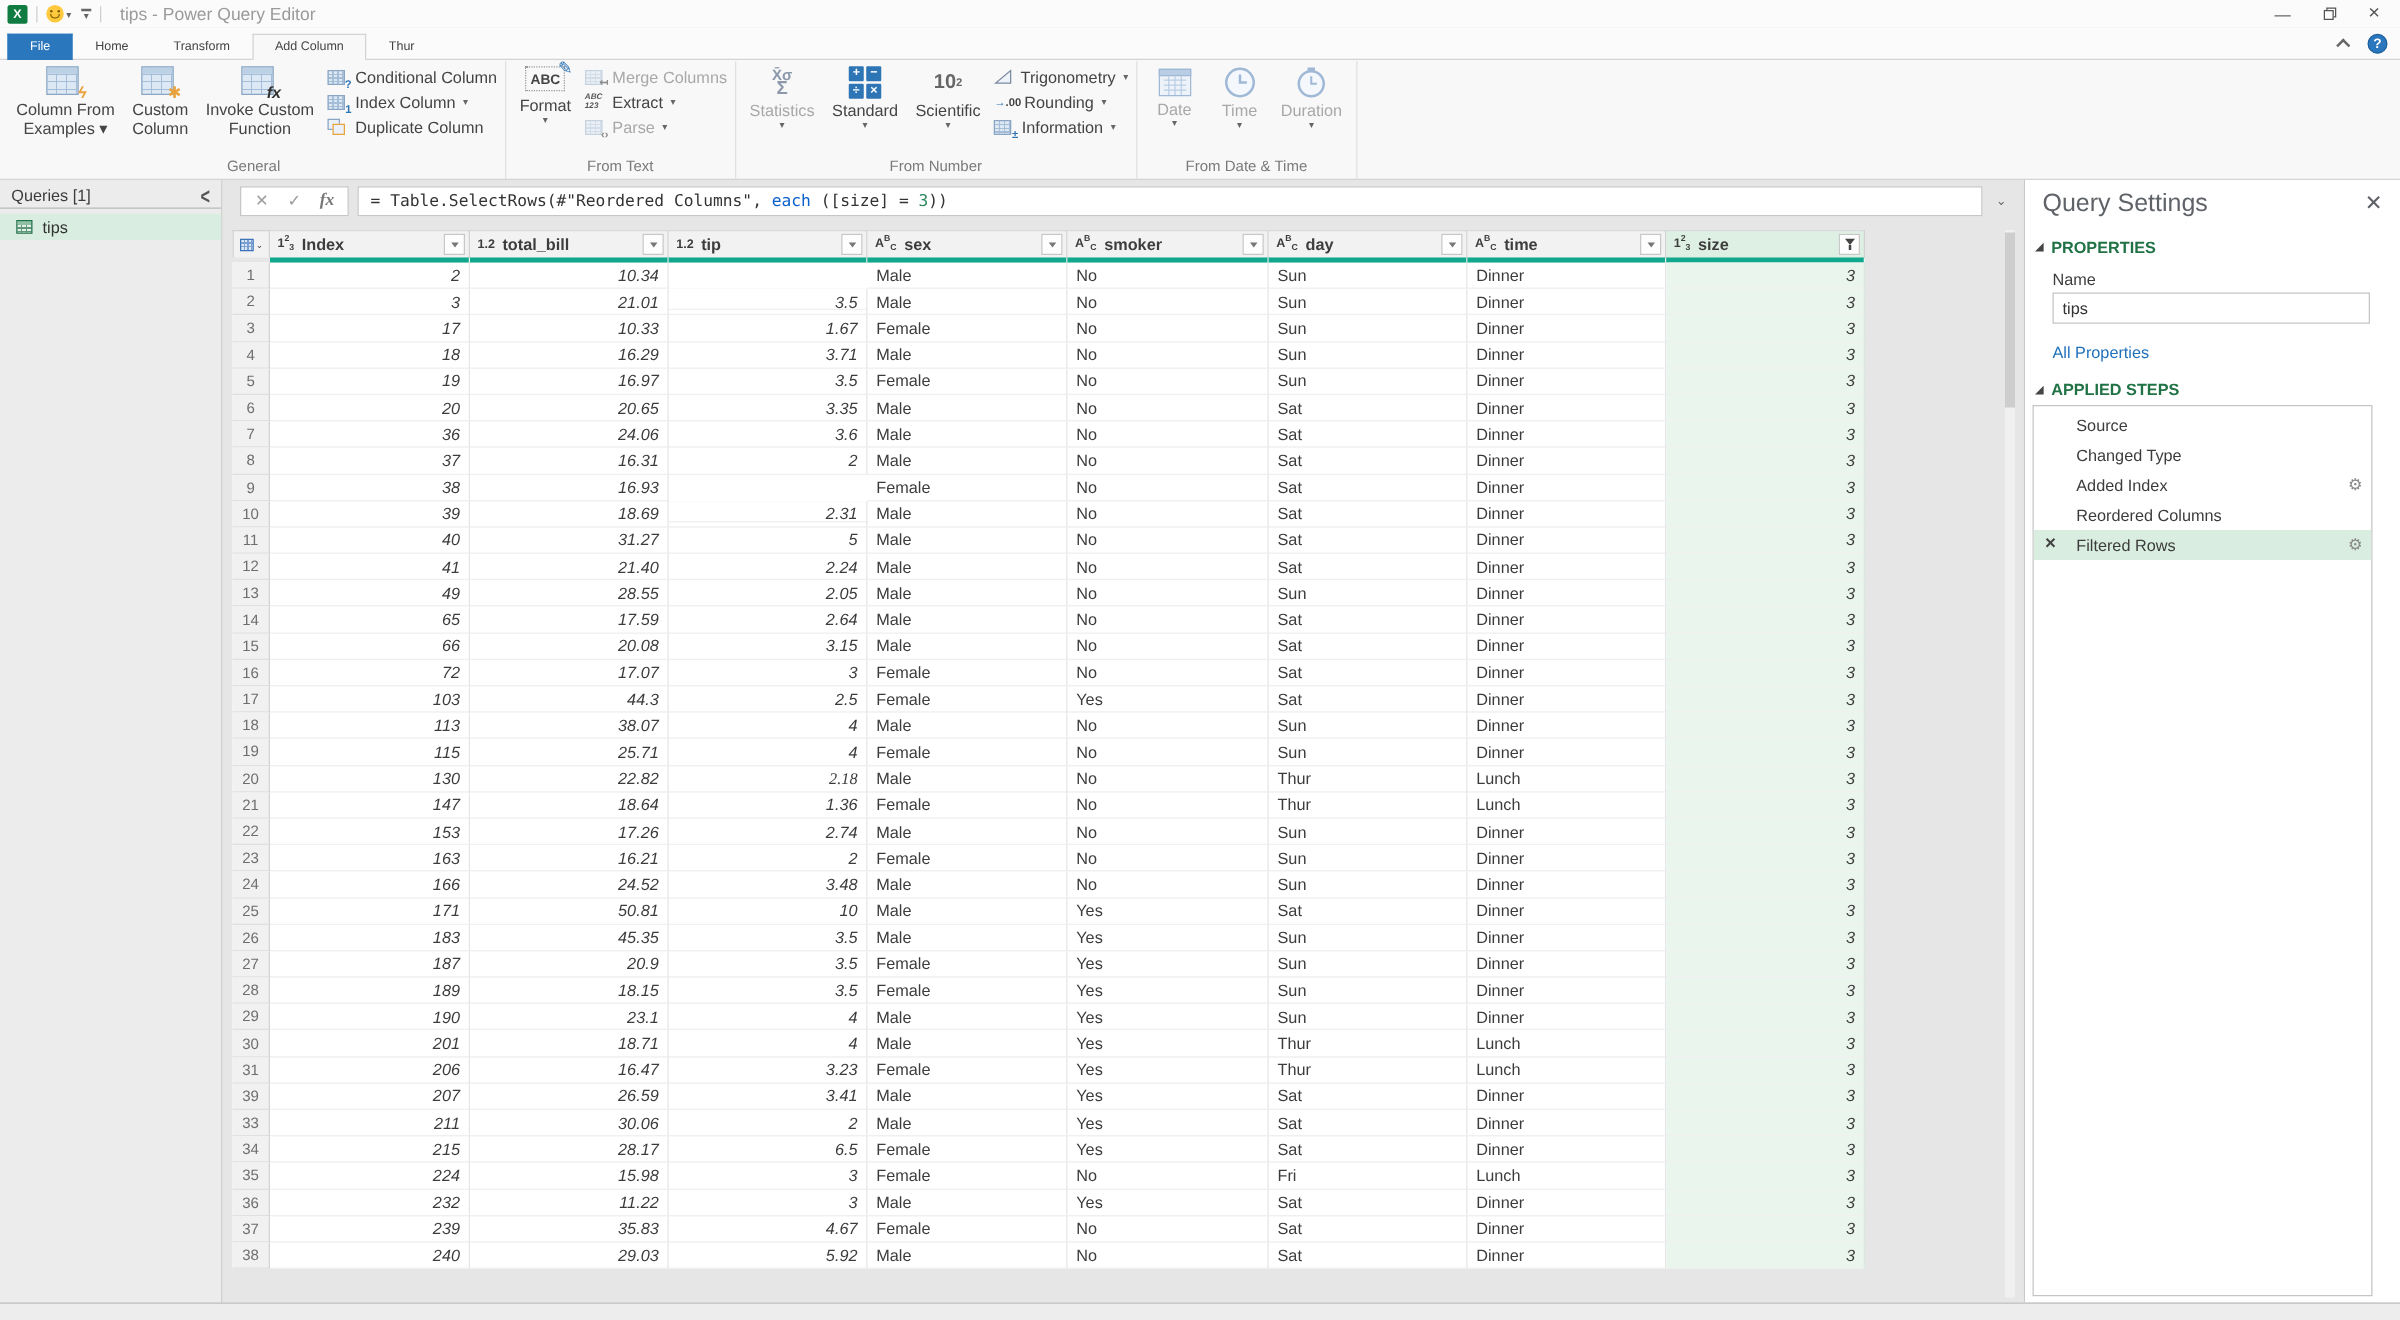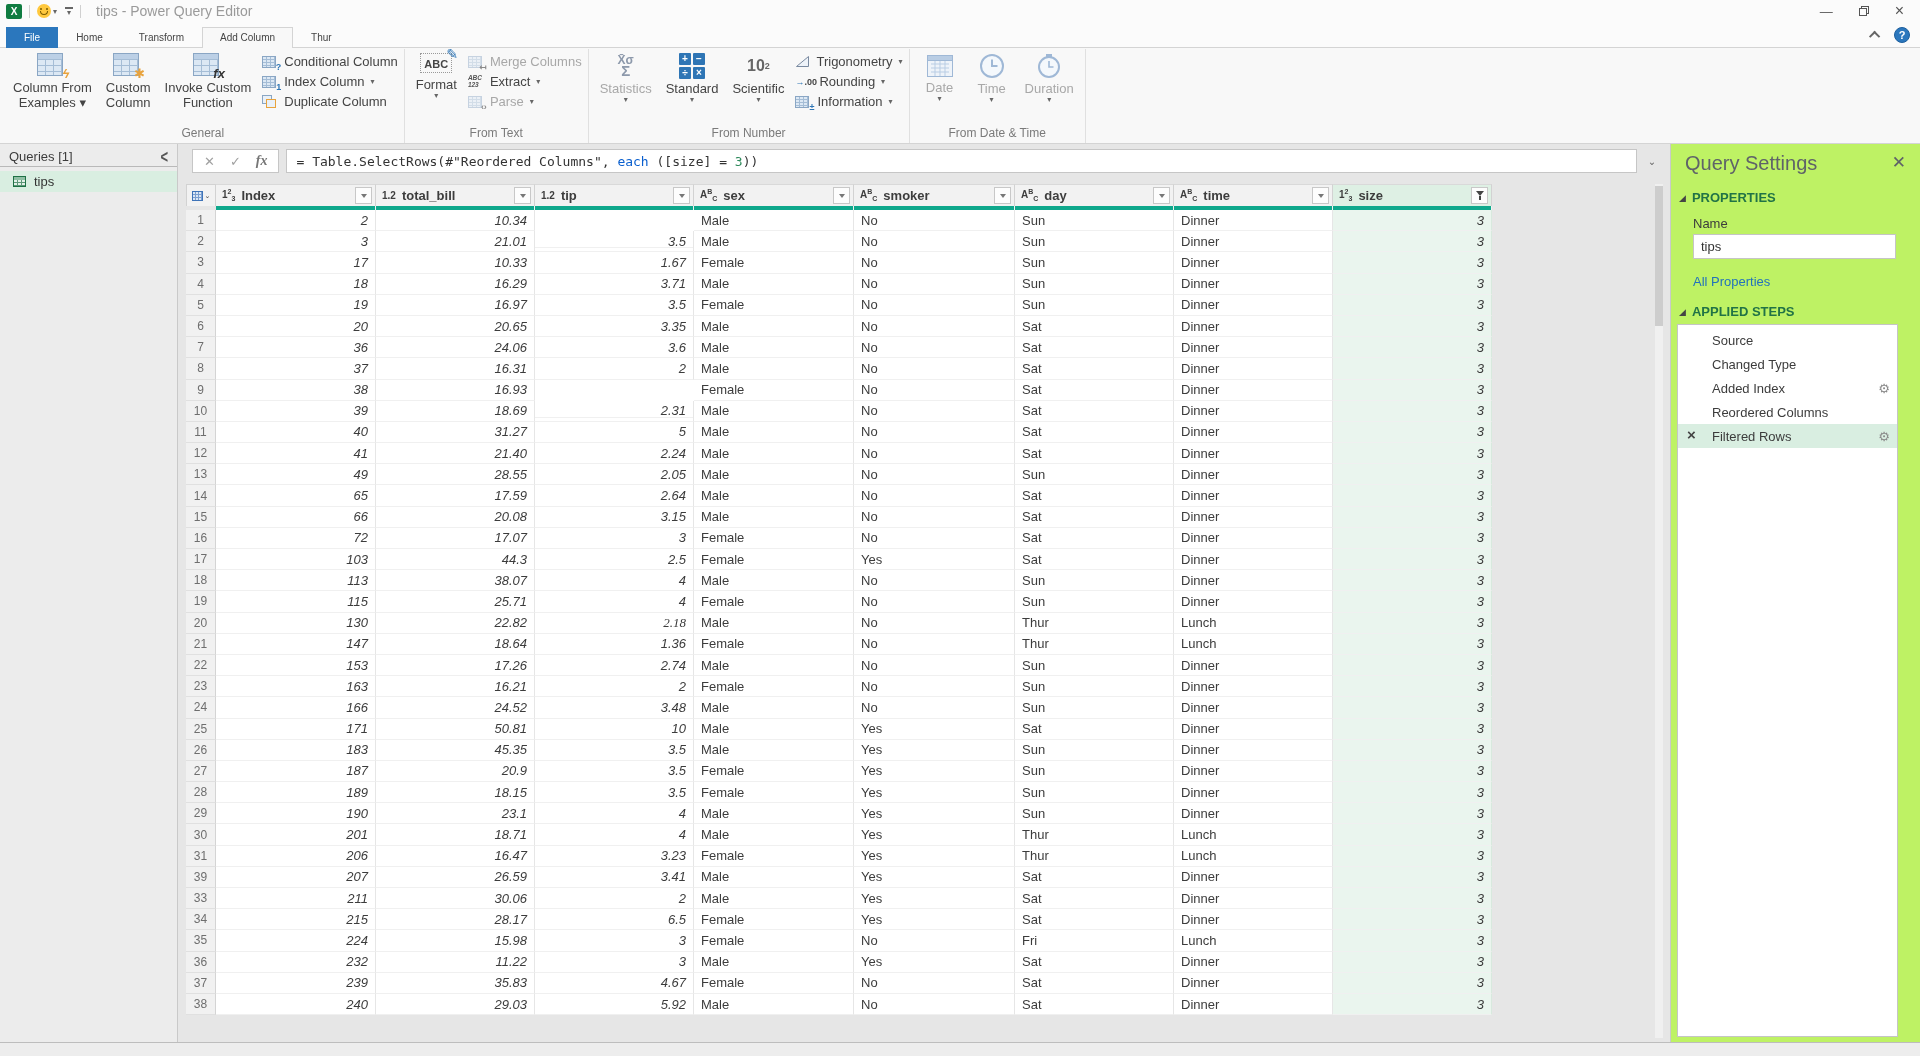--- a/index.html
+++ b/index.html
@@ -118,21 +118,21 @@
   .qcell { background:#0fa88c; border-right:1px solid #f2f2f2; flex:none; }
   .grow { display:flex; height:21.2px; background:#fff; }
   .rn { width:30px; background:#f1f1f1; border-right:1px solid #d4d4d4; border-bottom:1px solid #e0e0e0; font-size:12px; color:#6e6e6e; display:flex; align-items:center; justify-content:center; flex:none; }
   .cell { border-right:1px solid #e6e6e6; border-bottom:1px solid #f0f0f0; font-size:13px; color:#3c3c3c; display:flex; align-items:center; padding:0 7px; white-space:nowrap; overflow:hidden; flex:none; }
   .cell.num { justify-content:flex-end; font-style:italic; }
   .cell.sizecol { background:#eaf5ee; border-right-color:#d8e9de; }
   .vscroll { position:absolute; top:40px; right:7px; bottom:4px; width:8px; background:#f0f0f0; }
   .vthumb { position:absolute; top:2px; left:0; width:8px; height:140px; background:#cdcdcd; }
 
   
-  #settings-panel { width:250px; background:#bef264; border-left:1px solid #c9c9c9; flex:none; position:relative; font-size:13px; }
+  #settings-panel { width:301px; background:#ffffff; border-left:1px solid #c9c9c9; flex:none; position:relative; font-size:13px; }
   #qs-title { position:absolute; top:8px; left:14px; font-size:20px; color:#5f6368; font-weight:normal; }
   #qs-close { position:absolute; top:10px; right:14px; font-size:17px; color:#5f6368; line-height:1; }
   .section-h { position:absolute; left:8px; display:flex; align-items:center; gap:6px; font-weight:bold; color:#217346; font-size:13px; }
   .section-tri { color:#444; font-size:9px; }
   #props-h { top:46px; }
   #name-label { position:absolute; top:72px; left:22px; color:#3c3c3c; }
   #name-input { position:absolute; top:90px; left:22px; right:24px; height:25px; border:1px solid #c5c5c5; background:#fff; font-size:13px; padding:0 7px; font-family:inherit; color:#333; }
   #all-props { position:absolute; top:130px; left:22px; color:#2272bb; }
   #steps-h { top:160px; }
   #steps-box { position:absolute; top:180px; left:6px; right:22px; bottom:5px; background:#fff; border:1px solid #c5c5c5; padding-top:3px; }

